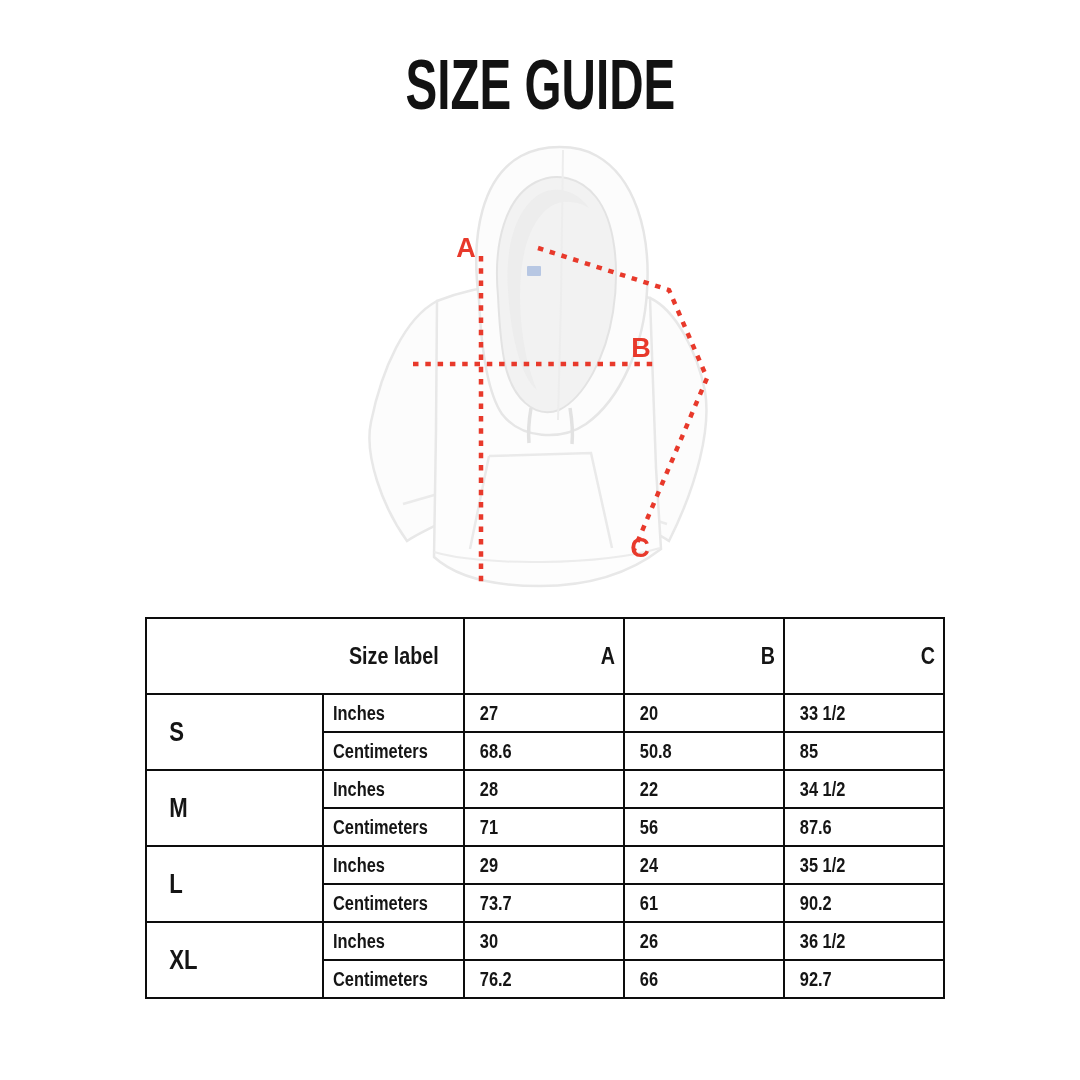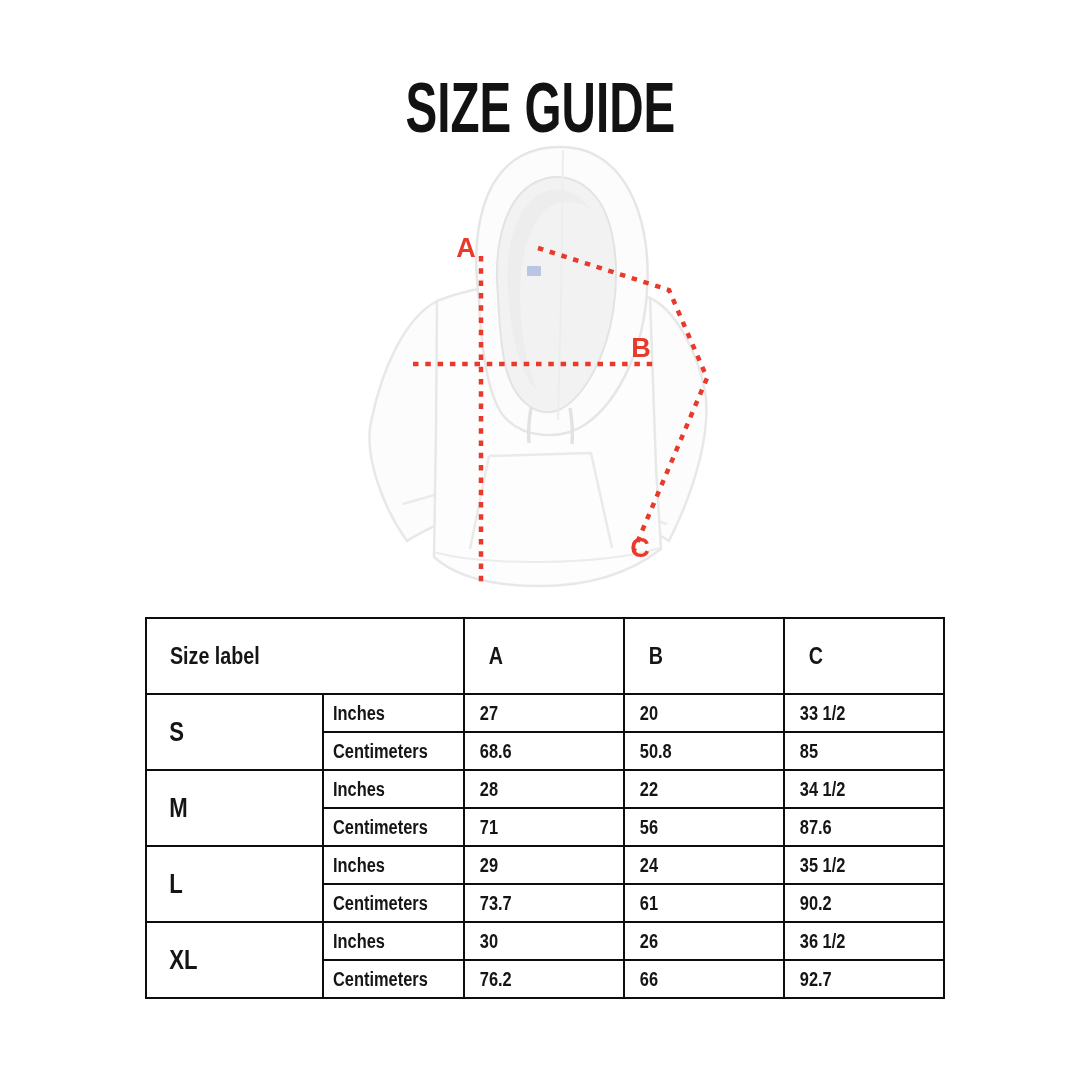--- a/index.html
+++ b/index.html
@@ -4,21 +4,21 @@
 <style>
   html,body{margin:0;padding:0;}
   body{
     width:1080px;height:1080px;background:#ffffff;
     font-family:"Liberation Sans",sans-serif;color:#141414;
     position:relative;overflow:hidden;
   }
   .stage{position:absolute;inset:0;width:1080px;height:1080px;}
 
   
-  .title-wrap{position:absolute;top:50px;left:0;width:1080px;text-align:center;margin-top:23px;}
+  .title-wrap{position:absolute;top:50px;left:0;width:1080px;text-align:center;}
   .title-text{
     display:inline-block;font-size:70px;font-weight:bold;line-height:1;
     letter-spacing:0px;color:#121212;transform:scaleX(0.68);
     white-space:nowrap;
   }
 
   
   .diagram-svg{position:absolute;top:0;left:0;width:1080px;height:1080px;}
   .red-line{stroke:var(--accent);}
   .red-label{
@@ -28,21 +28,21 @@
 
   
   .size-table{
     position:absolute;left:145px;top:617px;width:798px;
     border-collapse:collapse;table-layout:fixed;
   }
   .size-table td{
     border:2px solid var(--border);vertical-align:middle;
     font-weight:bold;color:#151515;padding:0;
   }
-  .size-table tr.head td{height:74px;}
+  .size-table tr.head td{height:74px;text-align:right;}
   .size-table tr.body td{height:36px;}
   .cnd{display:inline-block;transform:scaleX(0.82);transform-origin:0 50%;white-space:nowrap;}
   .t-headlabel .cnd{font-size:24px;padding-left:28px;}
   .t-headcol .cnd{font-size:24px;padding-left:29px;}
   .t-size .cnd{font-size:27px;padding-left:27px;}
   .t-unit .cnd{font-size:20px;padding-left:11px;}
   .t-val .cnd{font-size:20px;padding-left:18px;}
 </style>
 </head>
 <body>

